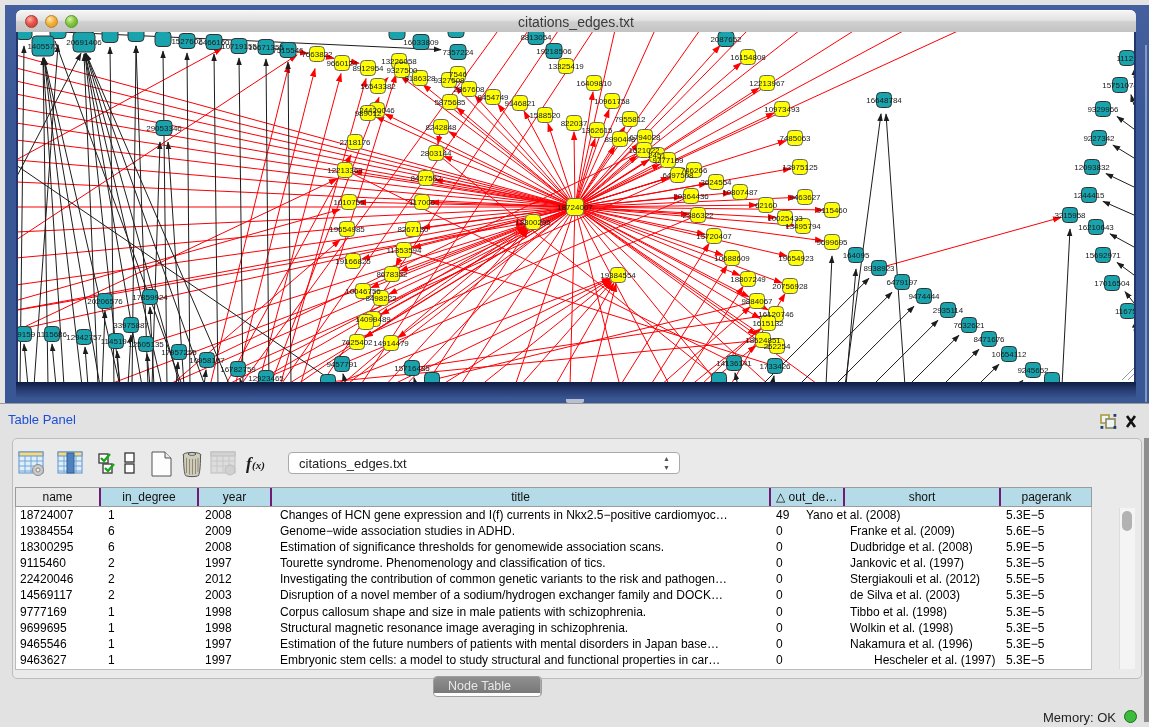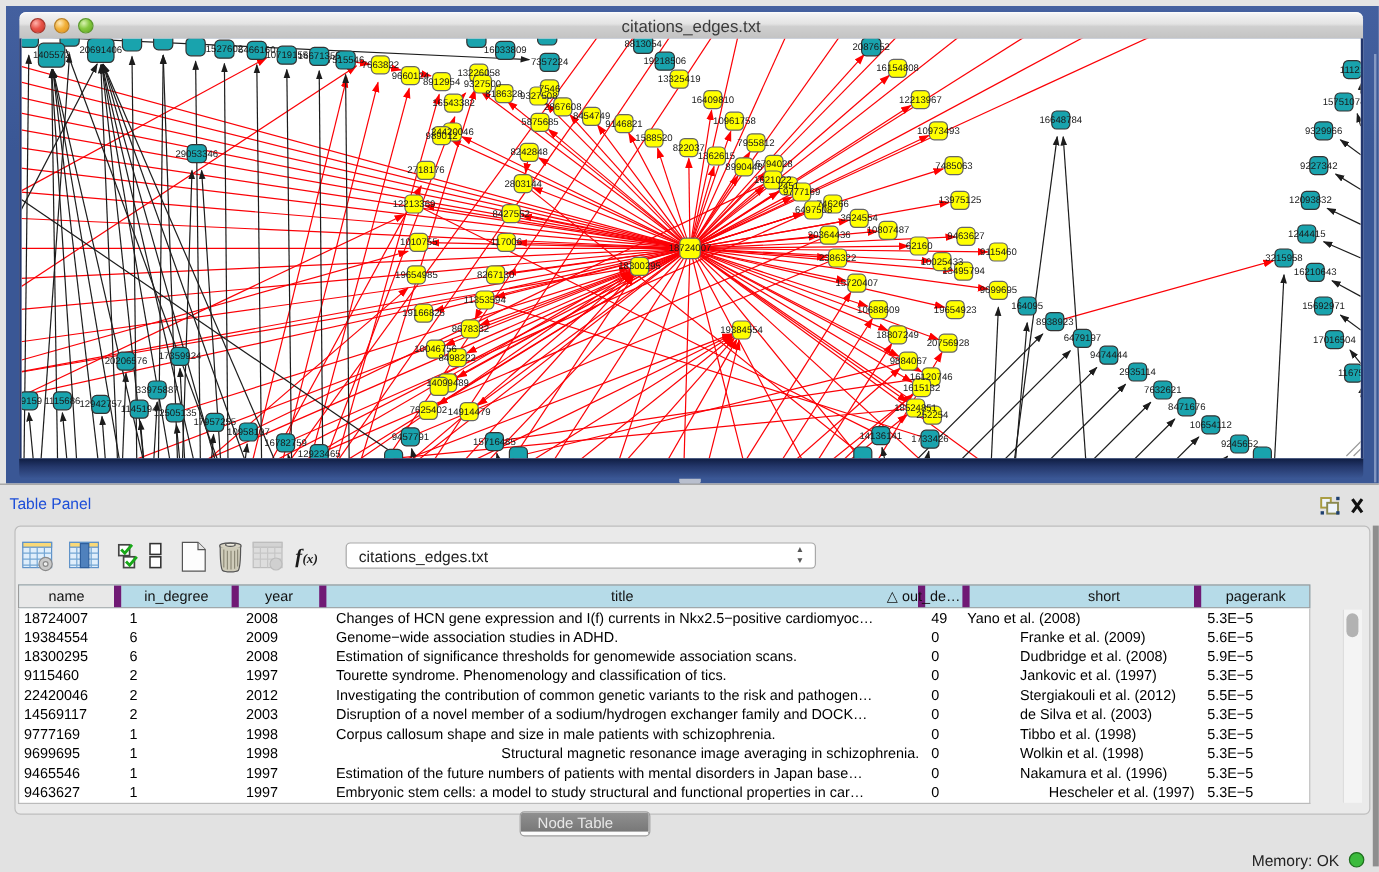--- a/index.html
+++ b/index.html
@@ -18,21 +18,21 @@
 #net rect.nt{fill:#19a3ad;stroke:#333;stroke-width:1;}
 #net rect.ny{fill:#ffff00;stroke:#666;stroke-width:1;}
 #net g.lbl text{font-size:8px;fill:#1a1a1a;text-anchor:middle;font-family:"Liberation Sans",sans-serif;}
 #panel{position:absolute;left:0;top:403px;width:1149px;height:324px;background:#e2e2e2;border-top:1px solid #999;}
 #panel .hdr{position:absolute;left:8px;top:8px;font-size:13px;color:#1d4ed8;}
 #card{position:absolute;left:12px;top:34px;width:1128px;height:239px;background:#eaeaea;
 border:1px solid #bdbdbd;border-radius:5px;}
 #combo{position:absolute;left:288px;top:48px;width:392px;height:22px;background:#fff;
 border:1px solid #a9a9a9;border-radius:4px;font-size:13px;color:#222;line-height:21px;padding-left:10px;box-sizing:border-box;}
 #thead{position:absolute;left:15px;top:83px;width:1077px;height:20px;background:#b6dbe8;border:1px solid #9b9b9b;box-sizing:border-box;}
-#thead div{position:absolute;top:0;height:100%;border-right:6px solid #701a75;box-sizing:border-box;
+#thead div{position:absolute;top:0;height:100%;border-right:2px solid #701a75;box-sizing:border-box;
 font-size:12px;color:#111;text-align:center;line-height:19px;}
 #tbody{position:absolute;left:15px;top:103px;width:1077px;height:163px;background:#fff;border:1px solid #bbb;border-top:none;box-sizing:border-box;}
 .trow{position:absolute;left:0;width:1149px;height:16px;font-size:12px;color:#000;}
 .trow span{position:absolute;top:0;white-space:nowrap;}
 #tabs{position:absolute;left:433px;top:272px;height:19px;border:1px solid #9e9e9e;border-radius:4px;background:#fdfdfd;display:flex;overflow:hidden;flex-direction:column;}
 #tabs div{font-size:12.5px;padding:2px 14px 0 14px;color:#111;border-right:1px solid #aaa;}
 #tabs div.sel{background:linear-gradient(180deg,#909090,#787878);color:#e8e8e8;}
 #tabs div:last-child{border-right:none;}
 #mem{position:absolute;right:33px;top:306px;font-size:13px;color:#222;}
 #dot{position:absolute;right:12px;top:306px;width:11px;height:11px;border-radius:50%;background:#3cbb3d;border:1px solid #1e6e1e;}
@@ -621,21 +621,21 @@
         <text x="0" y="20" font-size="17" font-style="italic" font-weight="bold" font-family="Liberation Serif,serif" fill="#1a1a1a">f</text>
 <text x="6" y="20" font-size="11" font-style="italic" font-weight="bold" font-family="Liberation Serif,serif" fill="#1a1a1a">(x)</text>
       </g>
 </svg>
   <div id="combo">citations_edges.txt<span style="position:absolute;right:9px;top:1px;color:#555;font-size:7px;line-height:9px;">▲<br>▼</span></div>
   <div id="thead">
     <div style="left:0px;width:85px;background:#e8e8e8;">name</div>
     <div style="left:85px;width:98px;">in_degree</div>
     <div style="left:183px;width:73px;">year</div>
     <div style="left:256px;width:499px;">title</div>
-    <div style="left:718px;width:74px;text-align:left;padding-left:5px;">△ out_de…</div>
+    <div style="left:755px;width:74px;text-align:left;padding-left:5px;">△ out_de…</div>
     <div style="left:829px;width:156px;">short</div>
     <div style="left:985px;width:91px;border-right:none;">pagerank</div>
   </div>
   <div id="tbody"></div>
   <div class="trow" style="top:104px">
 <span style="left:20px">18724007</span>
       <span style="left:108px">1</span>
       <span style="left:205px">2008</span>
       <span style="left:280px;width:486px;overflow:hidden;">Changes of HCN gene expression and I(f) currents in Nkx2.5−positive cardiomyoc…</span>
       <span style="left:776px">49</span>
@@ -693,21 +693,21 @@
       <span style="left:205px">1998</span>
       <span style="left:280px;width:486px;overflow:hidden;">Corpus callosum shape and size in male patients with schizophrenia.</span>
       <span style="left:776px">0</span>
       <span style="left:850px">Tibbo et al. (1998)</span>
       <span style="left:1006px">5.3E−5</span>
     </div>
     <div class="trow" style="top:217px">
 <span style="left:20px">9699695</span>
       <span style="left:108px">1</span>
       <span style="left:205px">1998</span>
-      <span style="left:280px;width:486px;overflow:hidden;text-align:right;">Structural magnetic resonance image averaging in schizophrenia.</span>
+      <span style="left:280px;width:486px;overflow:hidden;">Structural magnetic resonance image averaging in schizophrenia.</span>
       <span style="left:776px">0</span>
       <span style="left:850px">Wolkin et al. (1998)</span>
       <span style="left:1006px">5.3E−5</span>
     </div>
     <div class="trow" style="top:233px">
 <span style="left:20px">9465546</span>
       <span style="left:108px">1</span>
       <span style="left:205px">1997</span>
       <span style="left:280px;width:486px;overflow:hidden;">Estimation of the future numbers of patients with mental disorders in Japan base…</span>
       <span style="left:776px">0</span>

